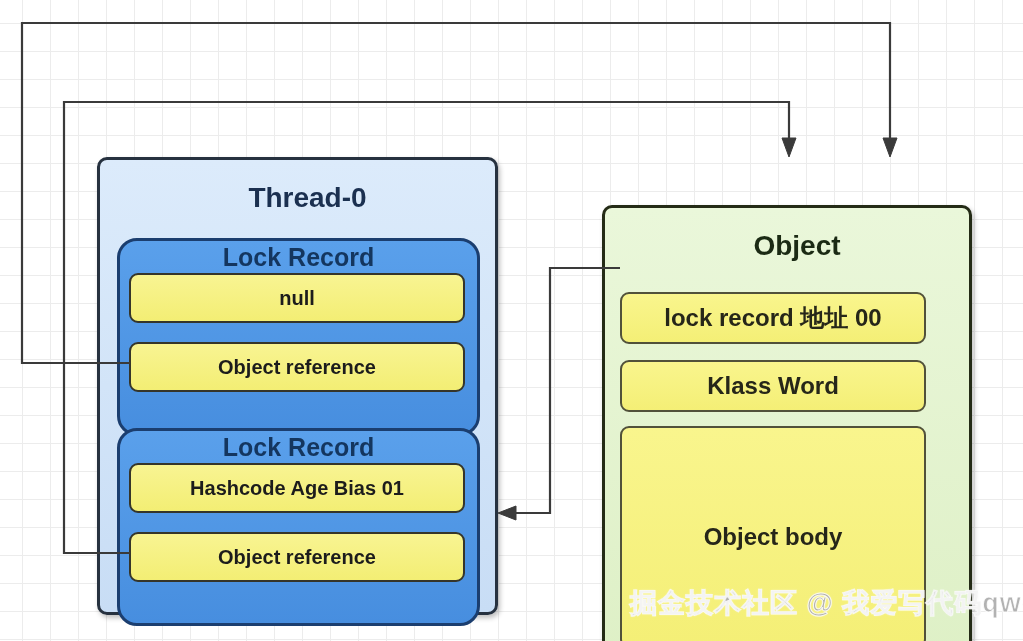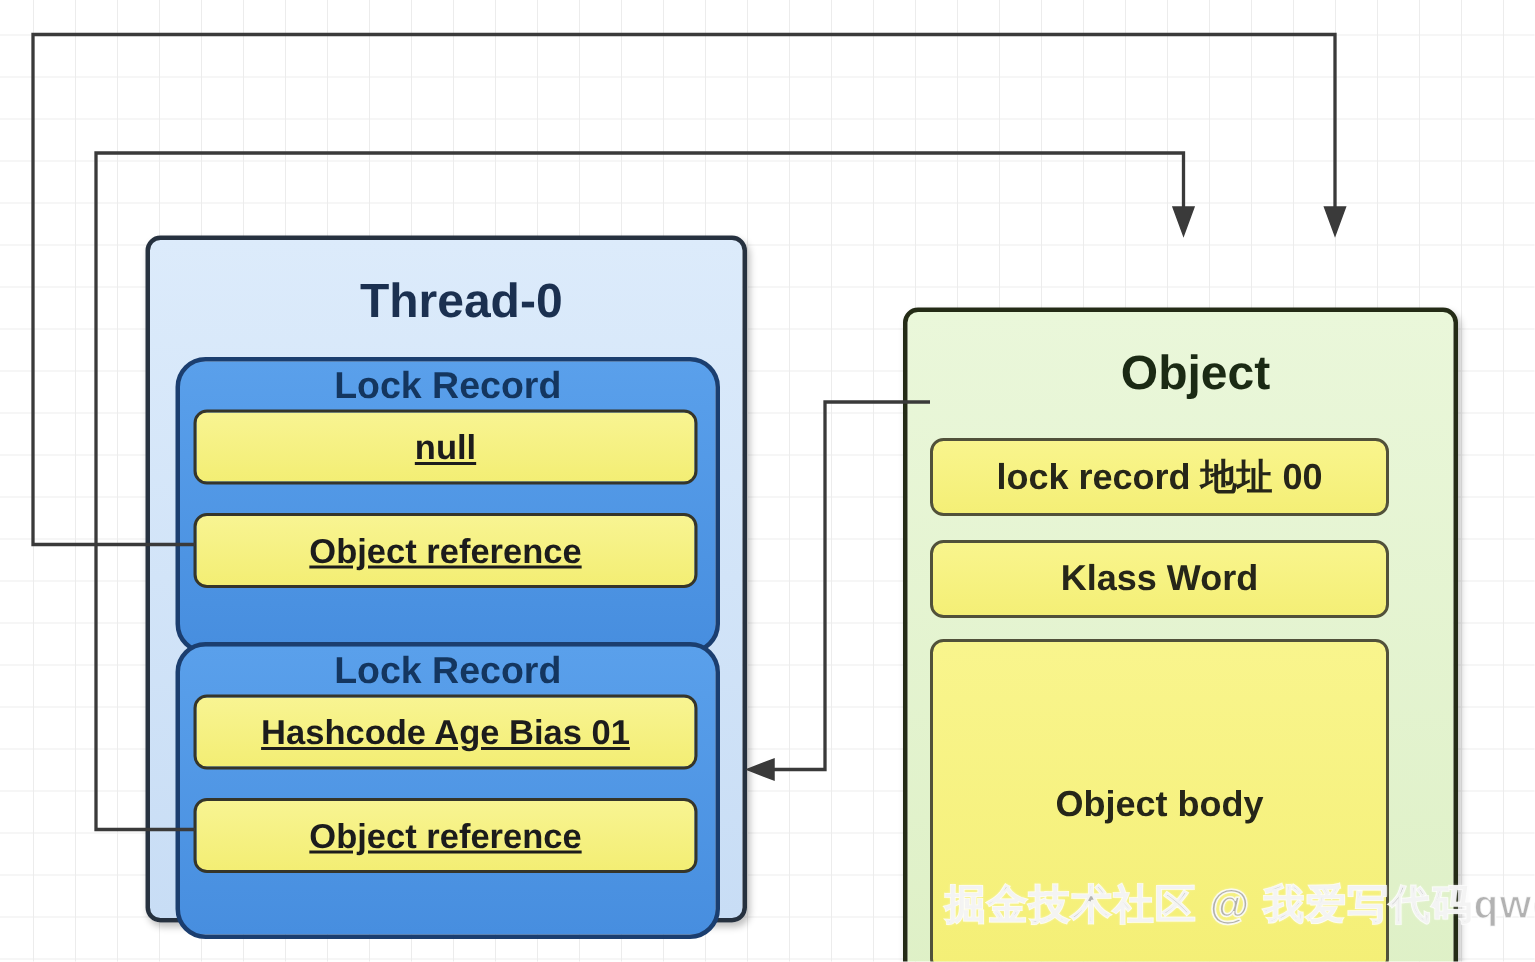--- a/index.html
+++ b/index.html
@@ -48,21 +48,21 @@
     border: 3px solid #26313f;
     border-radius: 10px;
     box-shadow: 2px 3px 5px rgba(0,0,0,0.25);
     z-index: 2;
   }
   .box-title {
     position: absolute;
     left: 0; right: 0;
     text-align: center;
     font-weight: bold;
-    font-size: 32px;
+    font-size: 28px;
     padding-left: 20px;
   }
   .thread-title {
     top: 22px;
     color: #1b3050;
   }
 
   .lock-record {
     position: absolute;
     left: 17px;
@@ -90,23 +90,22 @@
     width: 336px;
     height: 50px;
     box-sizing: border-box;
     background: linear-gradient(180deg, #f8f492 0%, #f3ee74 100%);
     border: 2.5px solid #35352a;
     border-radius: 9px;
     display: flex;
     align-items: center;
     justify-content: center;
     font-weight: bold;
-    font-size: 23px;
+    font-size: 20px;
     color: #1c1c1c;
-    text-decoration: underline;
   }
   .field-a { top: 32px; }
   .field-b { top: 101px; }
 
   
   .object-box {
     position: absolute;
     left: 602px; top: 157px;
     width: 370px; height: 456px;
     box-sizing: border-box;

